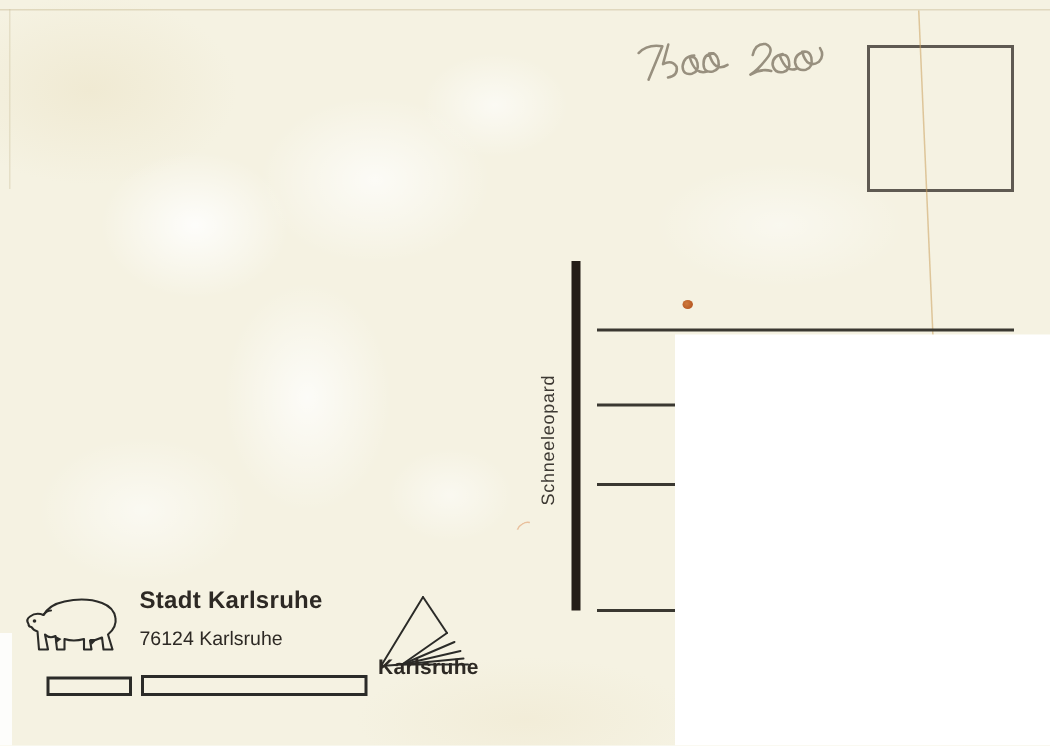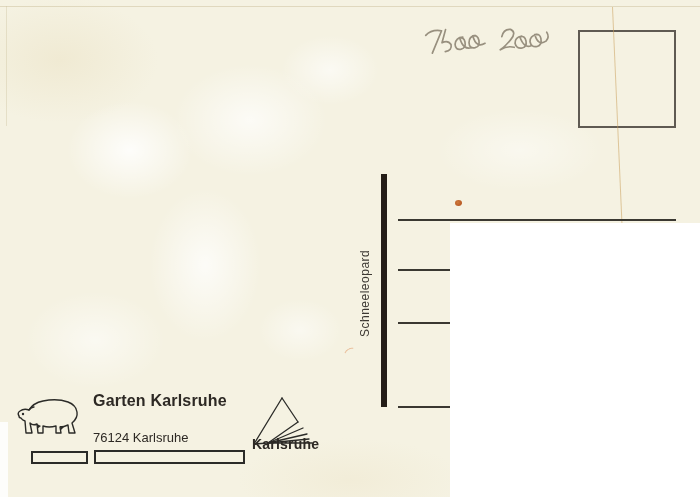--- a/index.html
+++ b/index.html
@@ -43,21 +43,21 @@
   .addr-4{left:398px;top:406px;width:54px;}
   .privacy-cover{position:absolute;left:450px;top:223px;width:250px;height:274px;background:#ffffff;}
   .stain{position:absolute;left:455px;top:200px;width:7px;height:6px;border-radius:50%;
     background:radial-gradient(circle at 40% 40%, #cf7a3c, #b85a24 70%, rgba(184,90,36,0) 100%);}
   .scuff{position:absolute;left:344px;top:348px;width:12px;height:10px;border:1.5px solid rgba(220,130,70,.45);
     border-color:rgba(220,130,70,.45) transparent transparent transparent;border-radius:50%;transform:rotate(-30deg);}
   .bear{position:absolute;left:15px;top:395px;width:68px;height:48px;}
   .pub-block{position:absolute;left:93px;top:392px;width:220px;color:#2d2924;}
   .pub-name{font-size:16px;font-weight:bold;letter-spacing:.2px;}
   .pub-sub{font-size:12.5px;font-weight:bold;margin-top:1px;}
-  .pub-postal{font-size:13px;margin-top:20px;}
+  .pub-postal{font-size:13px;margin-top:8px;}
   .sender-box{position:absolute;border:2px solid #2b2b28;background:transparent;}
   .sender-box-small{left:31px;top:451px;width:53px;height:9px;}
   .sender-box-large{left:94px;top:450px;width:147px;height:10px;}
   .fan-logo{position:absolute;left:246px;top:392px;width:70px;height:56px;}
   .fan-label{position:absolute;left:252px;top:436px;font-size:14px;font-weight:bold;color:#2d2924;letter-spacing:.2px;}
 </style>
 </head>
 <body>
 
 <div class="card">
@@ -106,21 +106,21 @@
       </g>
       <g fill="#2b2b28" stroke="none">
         <circle cx="8" cy="19" r="1.2"></circle>
         <path d="M22,29 L26,31 L22,34 Z"></path>
         <path d="M45,31 L50,31 L46,35 Z"></path>
       </g>
     </svg>
   </div>
 
   <div class="pub-block">
-    <div class="pub-name">Garten Karlsruhe</div>
+    <div class="pub-name">Stadt Karlsruhe</div>
     <div class="pub-postal">76124 Karlsruhe</div>
   </div>
 
   <div class="sender-box sender-box-small"></div>
   <div class="sender-box sender-box-large"></div>
 
   <div class="fan-logo">
     <svg width="70" height="56" viewBox="0 0 70 56">
       <g fill="none" stroke="#2b2b28" stroke-width="1.3" stroke-linecap="round" stroke-linejoin="round">
         <path d="M36,6 L8,52 L22,51"></path>

